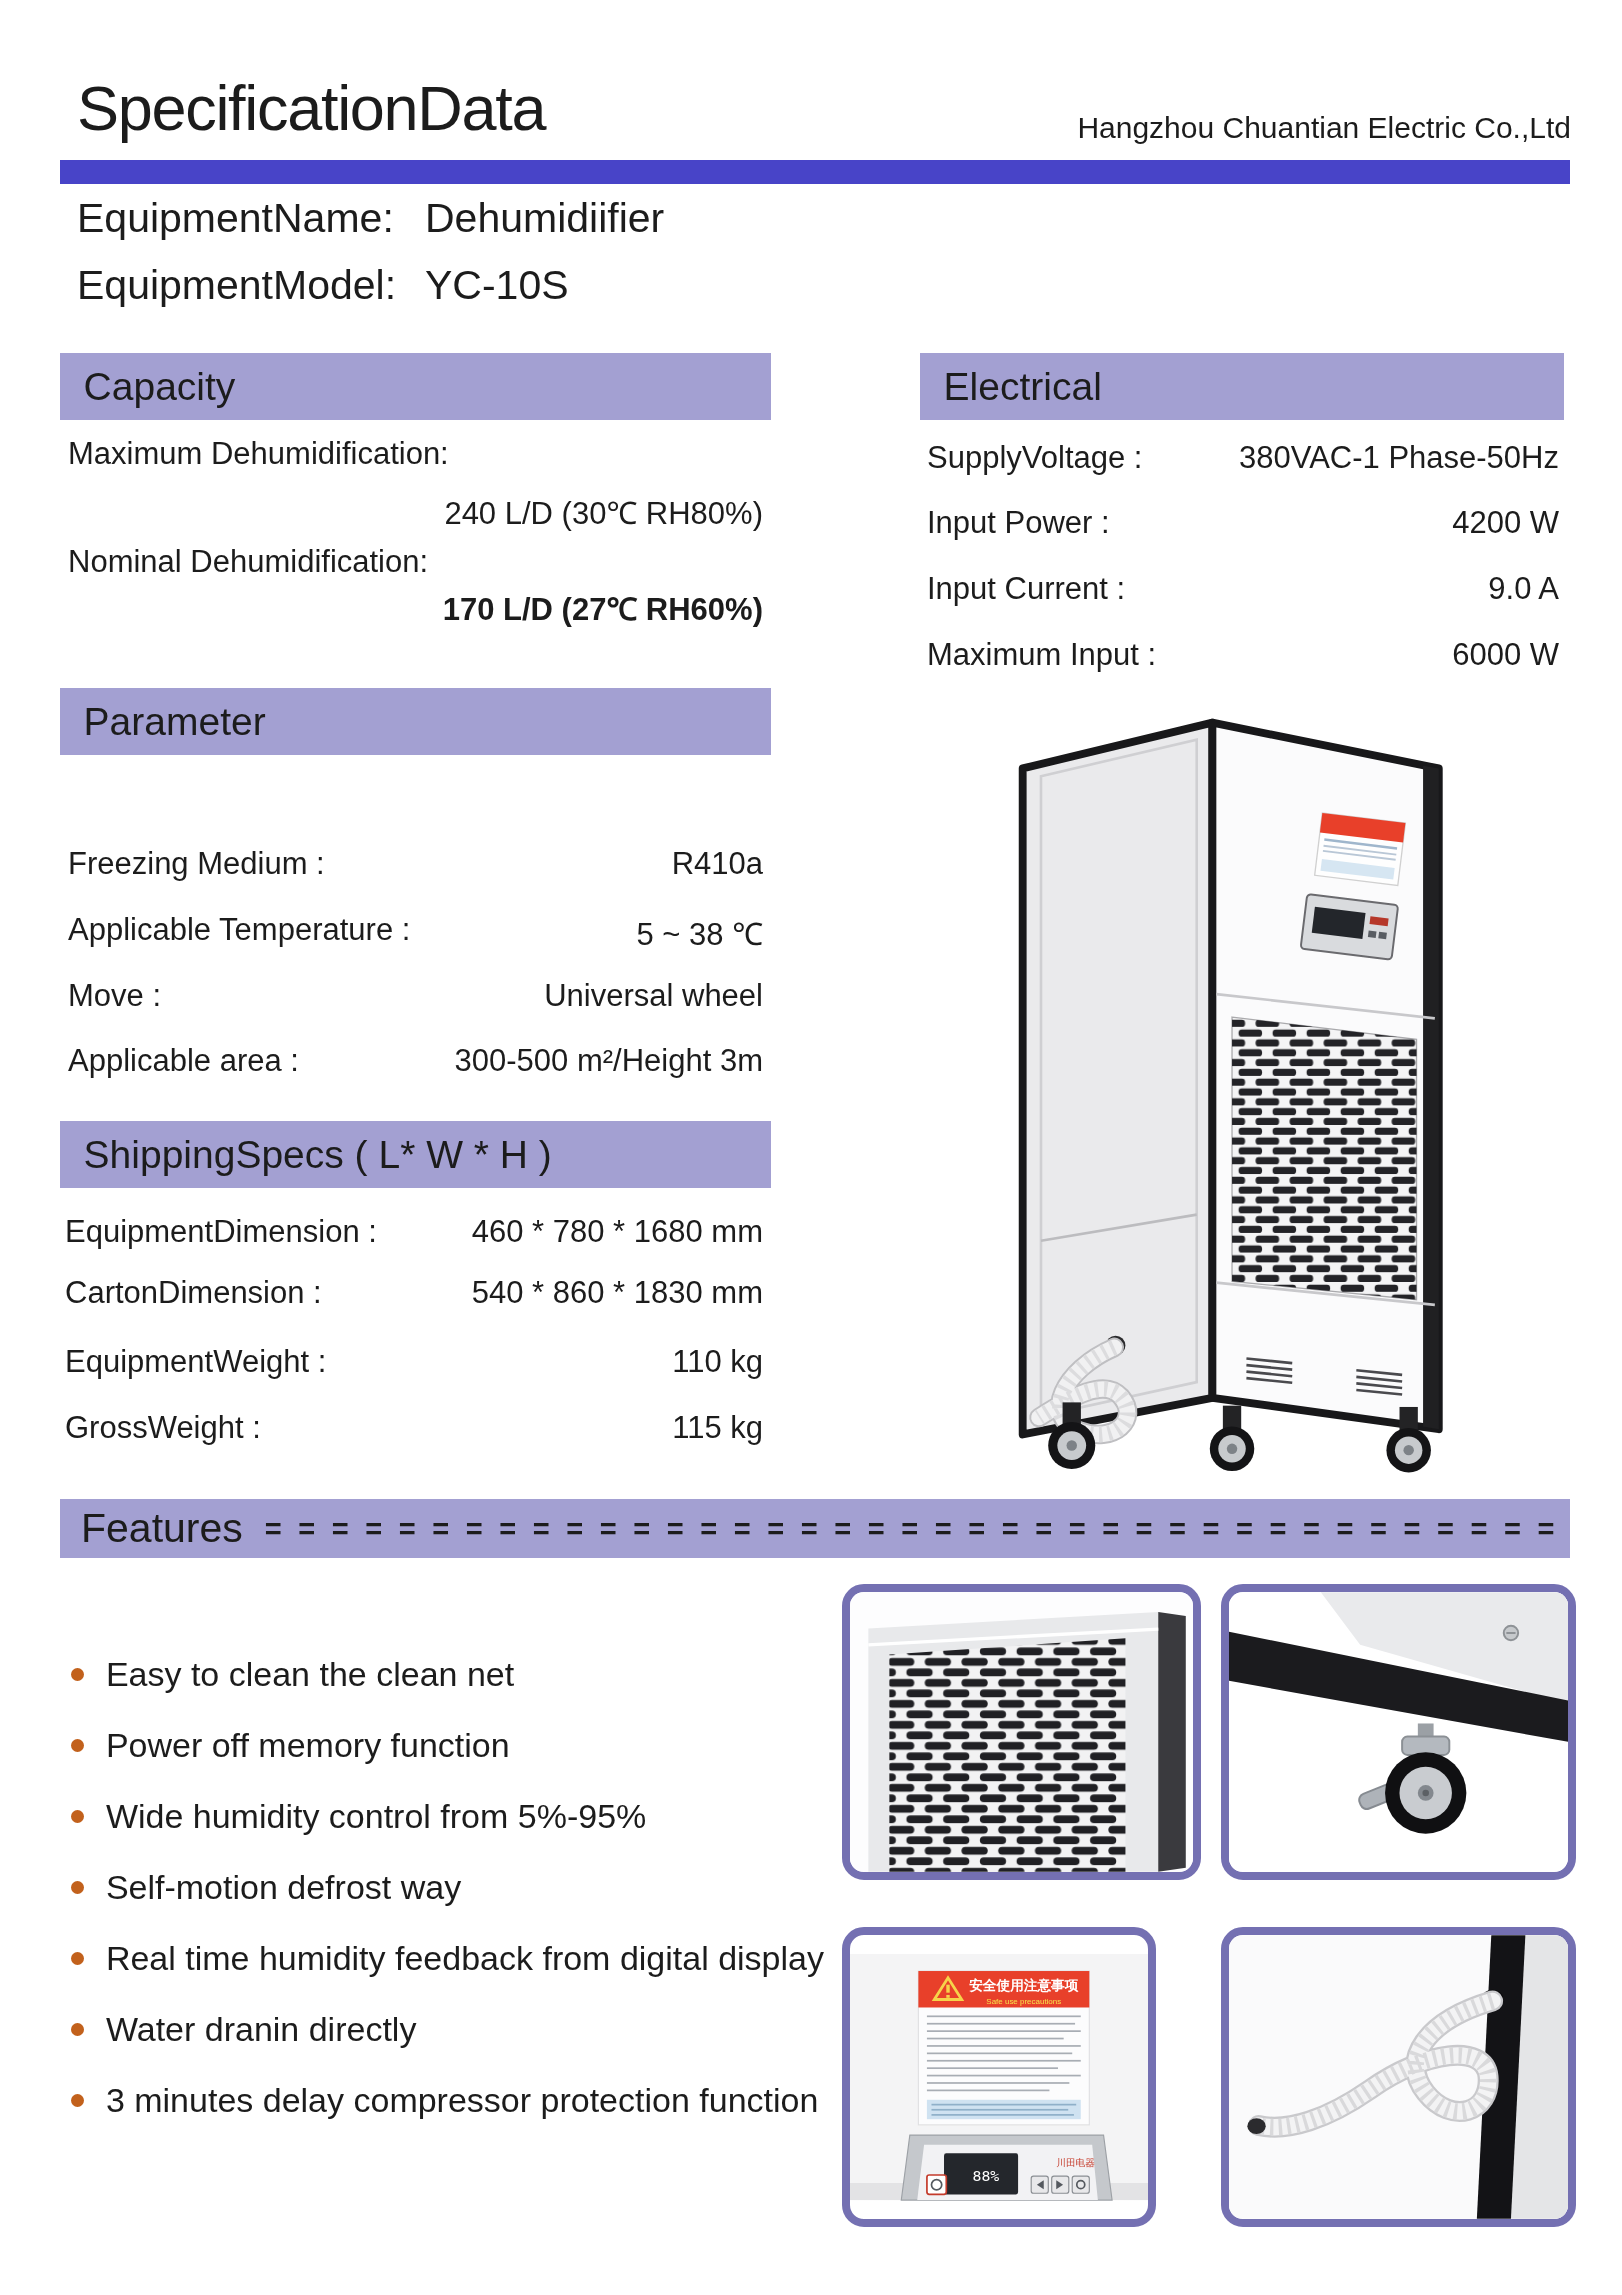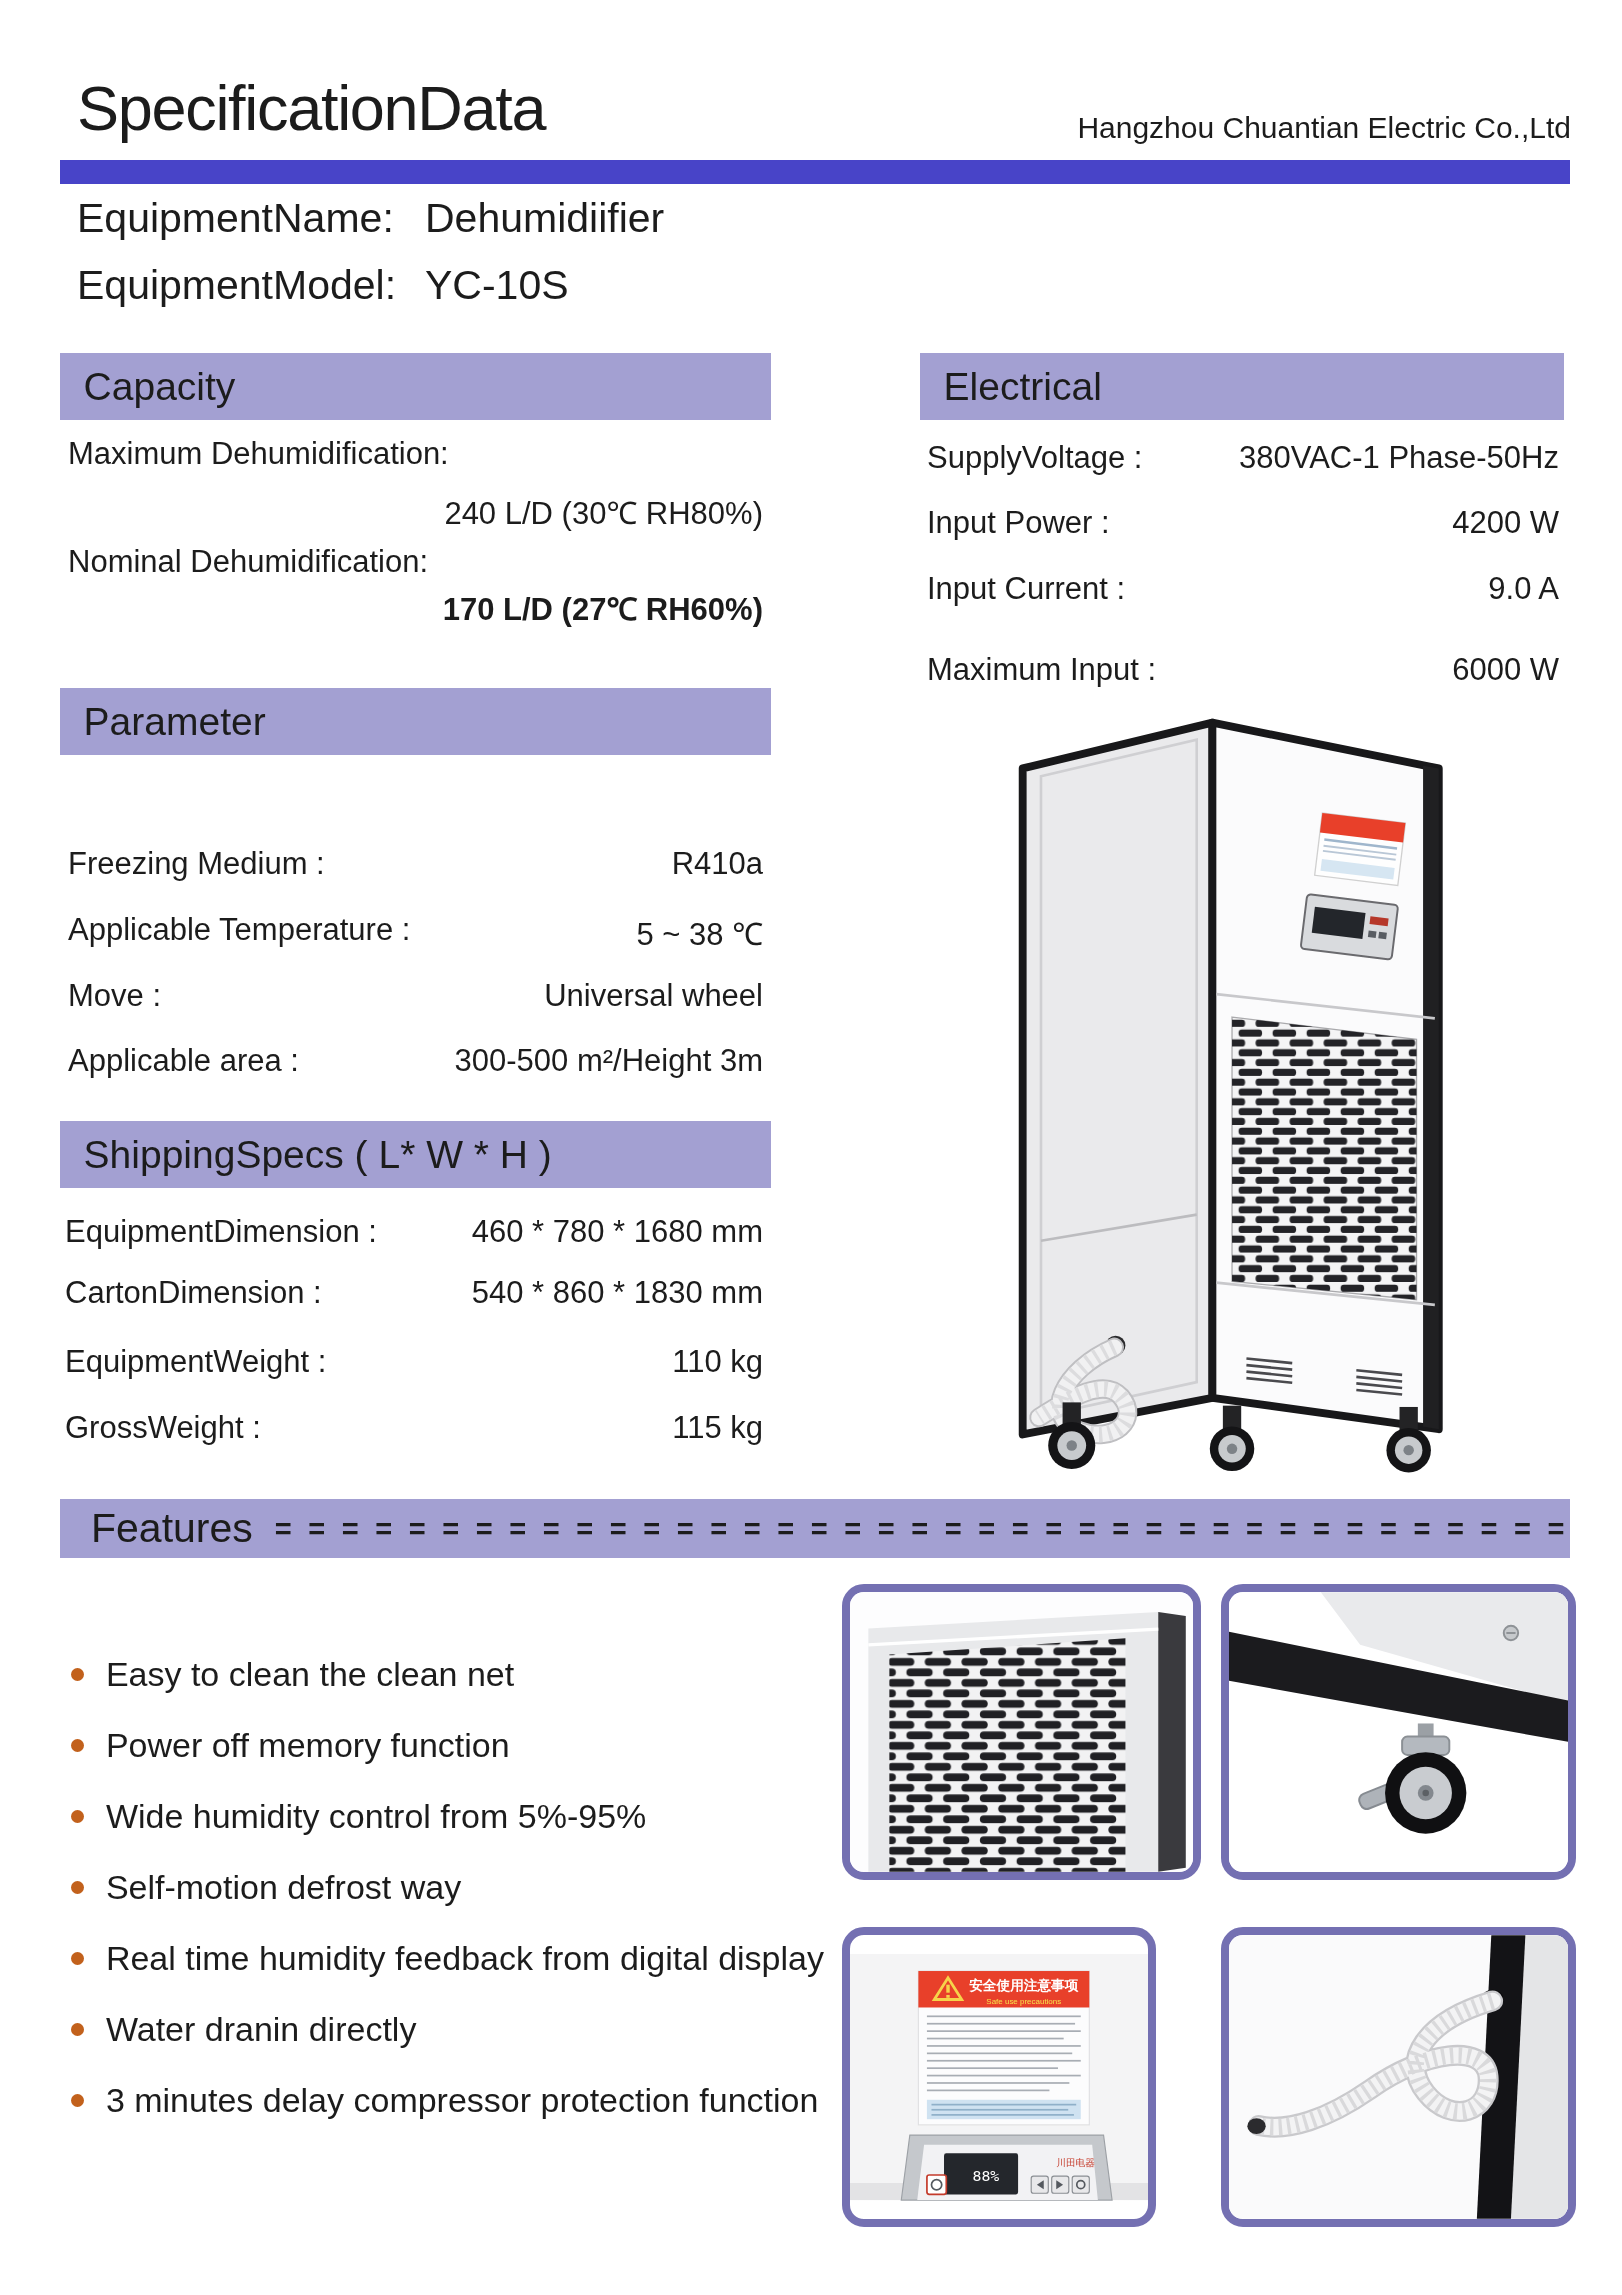--- a/index.html
+++ b/index.html
@@ -21,28 +21,28 @@
   #bar-electrical{left:920px;top:353px;width:644px;}
   #bar-parameter{left:60px;top:688px;width:711px;}
   #bar-shipping{left:60px;top:1121px;width:711px;}
 
   .line{position:absolute;left:68px;width:695px;font-size:31px;white-space:nowrap;}
   .line.right{text-align:right;}
   #cap-l1{top:436px;} #cap-v1{top:491px;} #cap-l2{top:544px;} #cap-v2{top:587px;font-weight:bold;}
 
   .kv{position:absolute;display:flex;justify-content:space-between;font-size:31px;white-space:nowrap;}
   .kv-elec{left:927px;width:632px;}
-  #elec-1{top:440px;} #elec-2{top:505px;} #elec-3{top:571px;} #elec-4{top:637px;margin-top:15px;}
+  #elec-1{top:440px;} #elec-2{top:505px;} #elec-3{top:571px;} #elec-4{top:637px;}
   .kv-param{left:68px;width:695px;}
   #param-1{top:781px;} #param-2{top:846px;} #param-3{top:912px;} #param-4{top:978px;} #param-5{top:1043px;}
   .kv-ship{left:65px;width:698px;}
   #ship-1{top:1214px;} #ship-2{top:1275px;} #ship-3{top:1344px;} #ship-4{top:1410px;}
 
   #features-bar{position:absolute;left:60px;top:1499px;width:1510px;height:59px;background:#a3a0d2;
-                display:flex;align-items:center;gap:22px;padding-left:31px;box-sizing:border-box;}
+                display:flex;align-items:center;gap:22px;padding-left:21px;box-sizing:border-box;}
   #features-bar .fh{font-size:41px;flex:none;}
   #features-bar .dash{font-size:29px;font-weight:bold;letter-spacing:1.3px;word-spacing:5.9px;
                       white-space:nowrap;overflow:hidden;flex:1;padding-top:2.6px;}
 
   #features-list{position:absolute;left:63px;top:1639px;width:831px;}
   .feat{height:71px;display:flex;align-items:center;}
   .dot{width:13px;height:13px;border-radius:50%;background:#c2611c;margin:0 22px 0 7.9px;flex:none;}
   .feat span{font-size:34px;white-space:nowrap;}
 
   #product{position:absolute;left:1016px;top:703px;width:453px;height:772px;}

